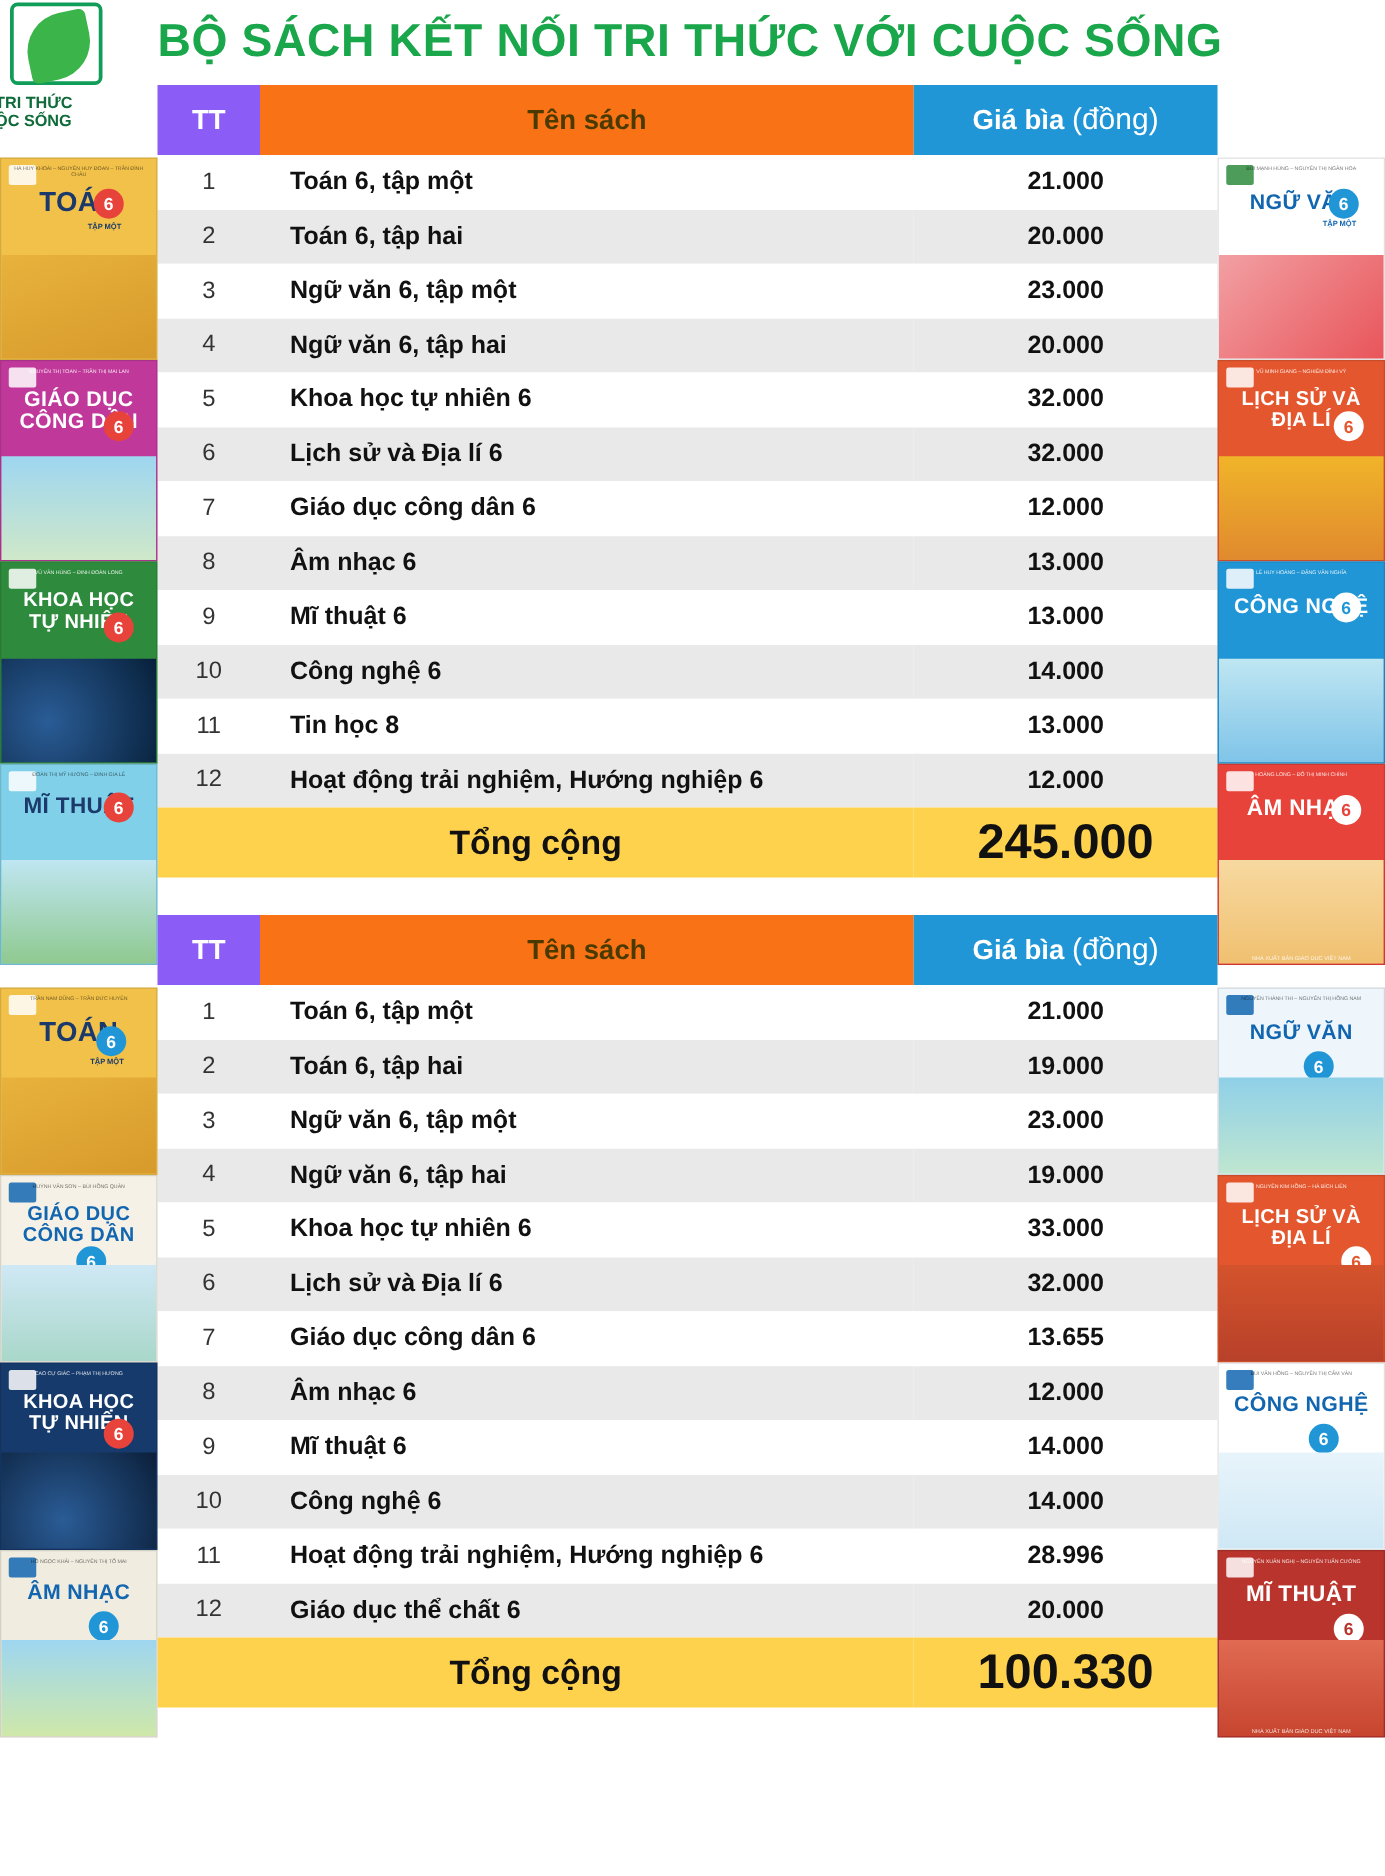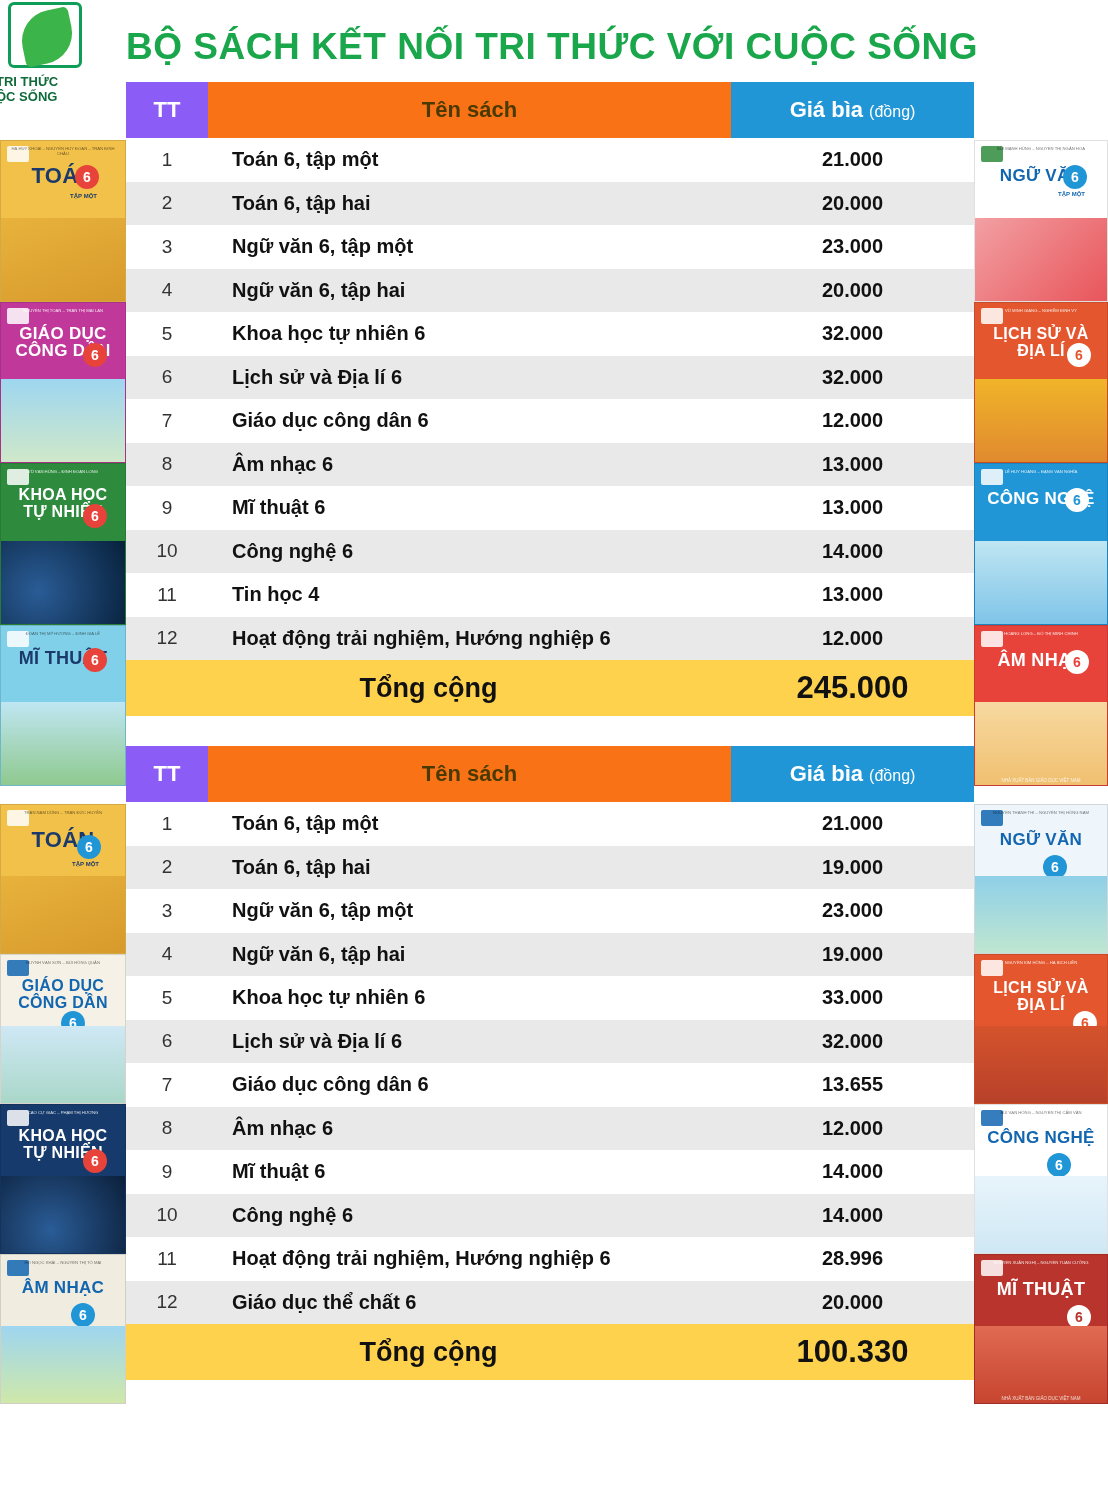--- a/index.html
+++ b/index.html
@@ -14,21 +14,21 @@
 
   .section { position: relative; }
 
   
   .heading {
     font-size: 37px;
     font-weight: bold;
     letter-spacing: 0.5px;
     padding-left: 126px;
   }
-  .heading-green { color: #1aa64b; padding-top: 26px; }
+  .heading-green { color: #1aa64b; padding-top: 12px; }
   .heading-blue { color: #1266b0; padding-top: 10px; }
 
   
   .logo-knttt {
     position: absolute;
     left: 0; top: 0;
     width: 96px; height: 110px;
     overflow: hidden;
   }
   .logo-knttt .leaf {
@@ -69,39 +69,39 @@
     font-size: 22px;
     font-weight: bold;
     color: #ffffff;
     height: 56px;
     text-align: center;
     vertical-align: middle;
   }
   .th-tt { background: #8b5cf6; }
   .th-name { background: #f97316; color: #4a3a00 !important; }
   .th-price { background: #2196d6; }
-  .th-price .unit, .th-name .unit { font-weight: normal; font-size: 16px; }
+  .th-price .unit, .th-name .unit { font-weight: normal; font-size: 24px; }
 
   tbody td { height: 43.5px; vertical-align: middle; font-size: 20px; }
   tbody tr:nth-child(odd) td { background: #ffffff; }
   tbody tr:nth-child(even) td { background: #e9e9e9; }
   td.tt { text-align: center; color: #333; font-size: 19px; }
   td.name { padding-left: 24px; font-weight: bold; color: #111; }
   td.price { text-align: center; font-weight: bold; color: #111; }
 
   tfoot td {
     background: #ffd24d;
     height: 56px;
     font-size: 27px;
     font-weight: bold;
     color: #111;
     text-align: center;
   }
   tfoot td.total-label { }
-  tfoot td.total-value { font-size: 31px; }
+  tfoot td.total-value { font-size: 39px; }
 
   
   .covers {
     position: absolute;
     width: 126px;
     display: flex;
     flex-direction: column;
   }
   .covers.left { left: 0; }
   .covers.right { right: 0; width: 134px; }
@@ -304,21 +304,21 @@
             <td class="name">Mĩ thuật 6</td>
             <td class="price">13.000</td>
           </tr>
         <tr>
             <td class="tt">10</td>
             <td class="name">Công nghệ 6</td>
             <td class="price">14.000</td>
           </tr>
         <tr>
             <td class="tt">11</td>
-            <td class="name">Tin học 4</td>
+            <td class="name">Tin học 8</td>
             <td class="price">13.000</td>
           </tr>
         <tr>
             <td class="tt">12</td>
             <td class="name">Hoạt động trải nghiệm, Hướng nghiệp 6</td>
             <td class="price">12.000</td>
           </tr>
       </tbody>
       <tfoot>
         <tr>

